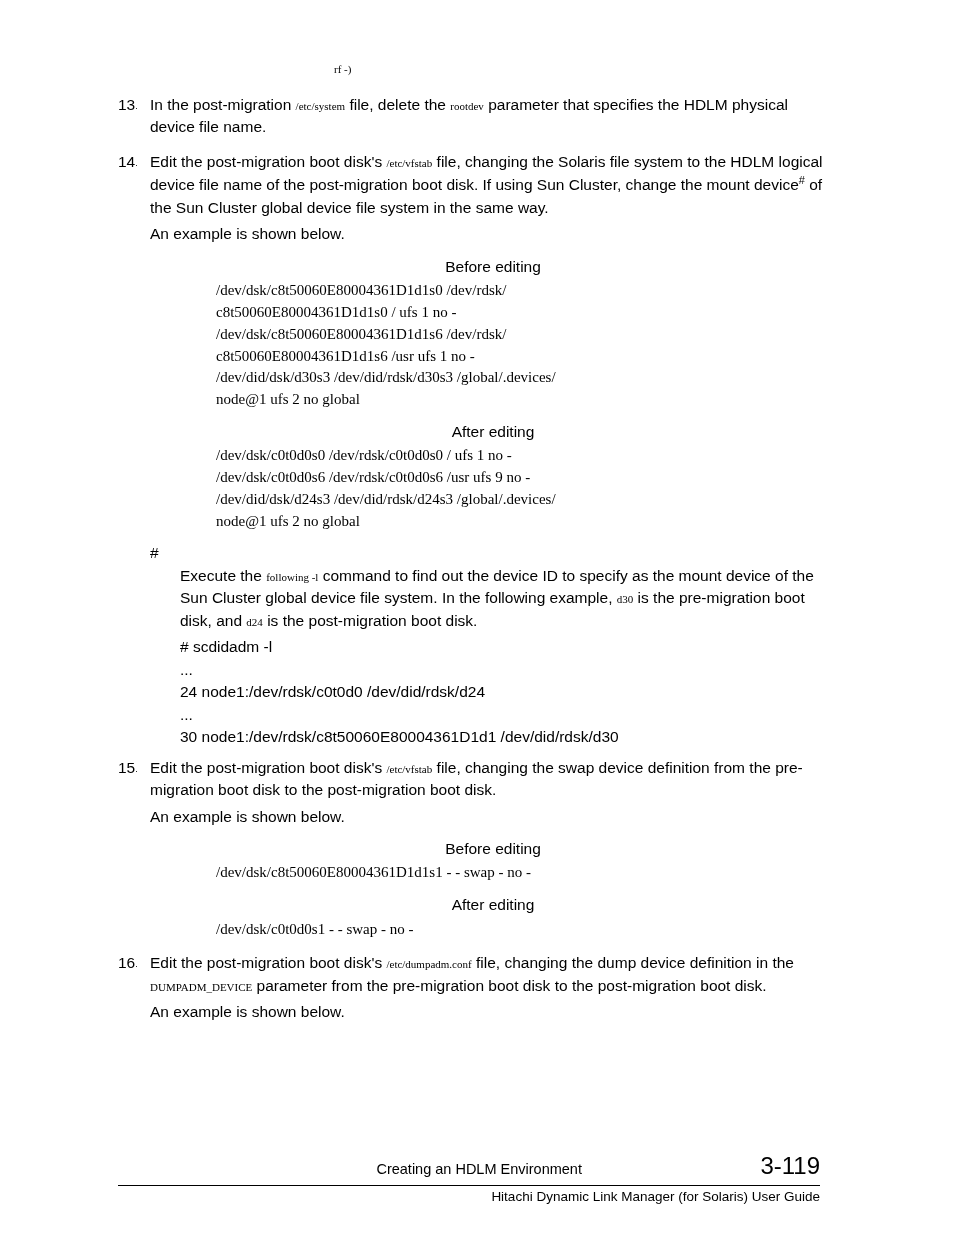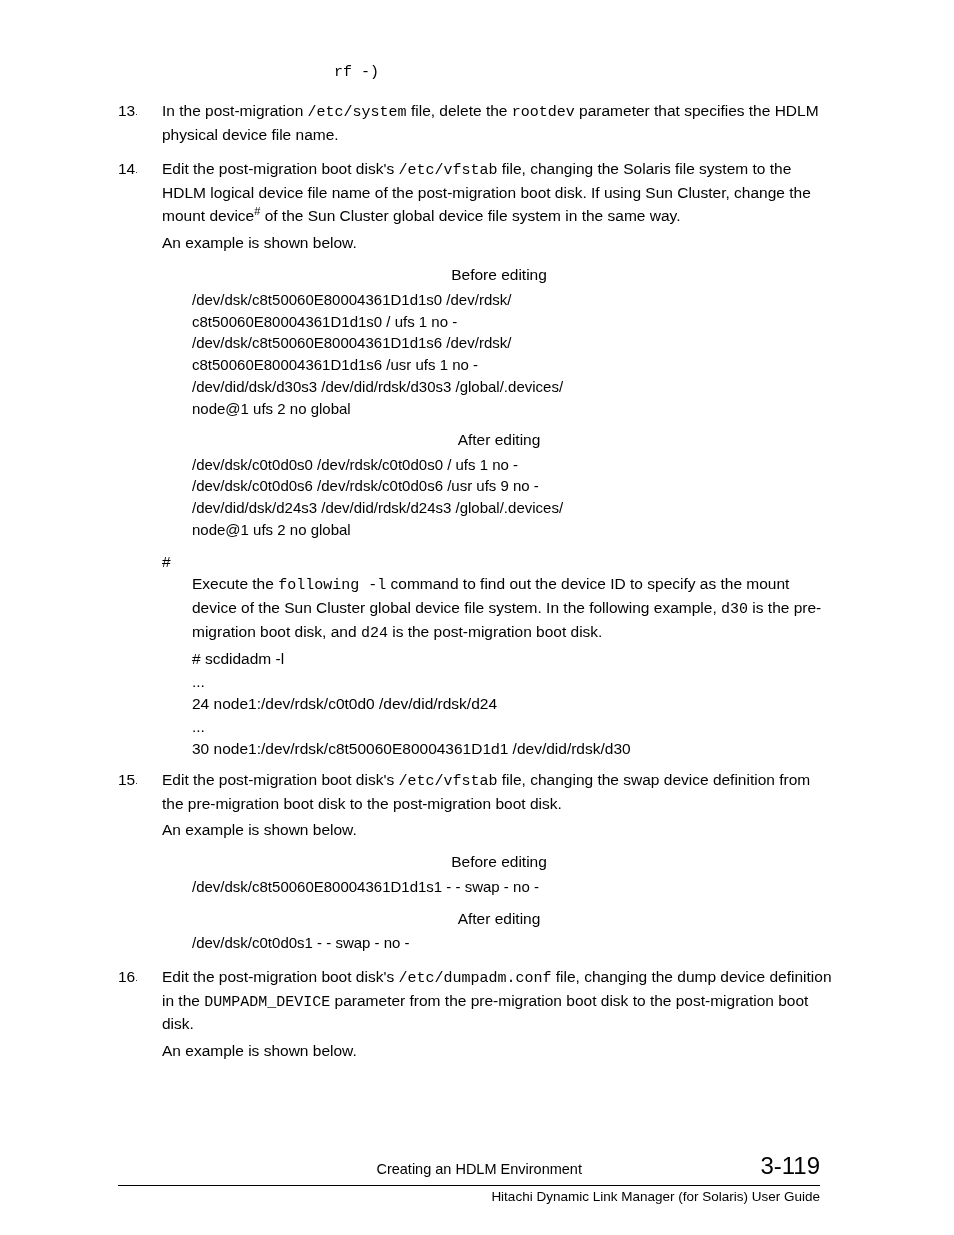--- a/index.html
+++ b/index.html
@@ -12,30 +12,30 @@
       font-size: 15.5px;
       line-height: 1.45;
       color: #000;
       background: #fff;
       width: 954px;
       height: 1235px;
       position: relative;
       padding: 62px 118px 0 118px;
     }
     .mono {
-      font-family: Liberation Mono, monospace;
-      font-size: 15px;
+      font-family: Liberation Serif, serif;
+      font-size: 11px;
     }
     .frag {
       margin-left: 216px;
       margin-bottom: 16px;
     }
     .step {
       display: flex;
-      gap: 12px;
+      gap: 0;
       margin-bottom: 8px;
     }
     .step-num {
       flex: 0 0 auto;
       width: 32px;
       text-align: left;
     }
     .step-num .dot {
       font-size: 9px;
       vertical-align: baseline;
@@ -51,24 +51,25 @@
     .sub-label {
       margin-top: 10px;
       margin-bottom: 2px;
       text-align: center;
     }
     .indent-block {
       margin-left: 30px;
       margin-bottom: 4px;
     }
     .indent-block .mono-line {
-      font-family: Liberation Sans, sans-serif;
+      font-family: Liberation Serif, serif;
       font-size: 15px;
       line-height: 1.45;
       white-space: pre;
+      margin-left: 36px;
     }
     .hash-sect {
       margin-top: 10px;
     }
     .hash-body {
       margin-left: 30px;
     }
     .sup {
       font-size: 11px;
       vertical-align: super;

